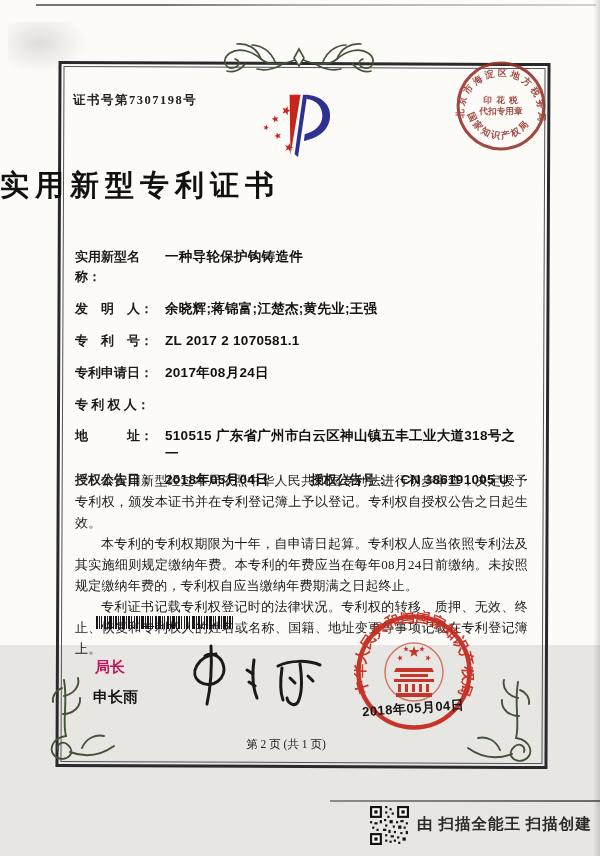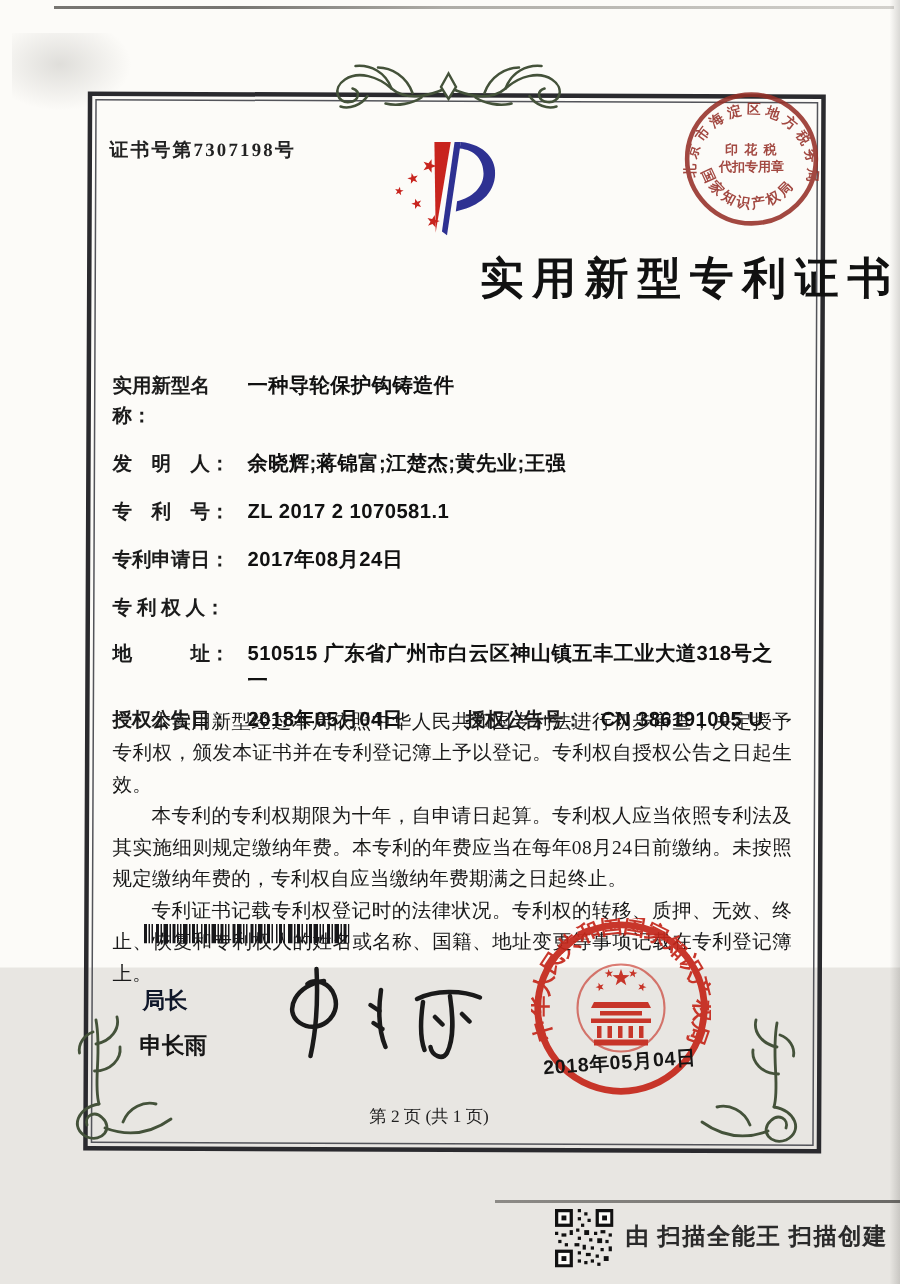--- a/index.html
+++ b/index.html
@@ -17,39 +17,39 @@
         background:linear-gradient(90deg,#6e6c68,#403f3c);opacity:.75;}
   
   .frame{position:absolute;left:57px;top:62px;width:486px;height:700px;
         border:3px solid #2a2a2e;transform:rotate(.25deg);}
   .frame-inner{position:absolute;inset:2px;border:1px solid #53545a;}
   
   .cert-no{position:absolute;left:73px;top:92px;font-size:12.5px;font-weight:600;
         letter-spacing:1.5px;color:#222;}
   .logo{position:absolute;left:256px;top:88px;width:84px;height:84px;}
   .stamp-small{position:absolute;left:454px;top:59px;width:94px;height:94px;opacity:.88;}
-  .title{position:absolute;left:0;top:166px;width:600px;text-align:right;
+  .title{position:absolute;left:0;top:166px;width:600px;text-align:left;
         font-size:29px;font-weight:700;letter-spacing:6px;color:#111;}
   
   .fields{position:absolute;left:75px;top:247px;width:452px;}
   .row{display:flex;margin-bottom:12px;line-height:20px;}
   .row .lbl{flex:0 0 90px;font-size:13px;font-weight:600;color:#1b1b1b;}
   .row .val{font-size:13.5px;font-weight:700;letter-spacing:.3px;color:#111;
         font-family:"Liberation Sans","DejaVu Sans",sans-serif;max-width:352px;}
   .row.addr{line-height:18px;margin-bottom:7px;}
   .row.grant .pair{display:flex;}
   .row.grant .pair.right{margin-left:auto;margin-right:18px;}
   
   .body-text{position:absolute;left:75px;top:470px;width:453px;font-size:13px;
         line-height:21px;text-align:justify;color:#191919;}
   .body-text p{margin:0;text-indent:2em;letter-spacing:.2px;}
   
   .barcode{position:absolute;left:96px;top:616px;width:137px;height:13px;}
   .director-title{position:absolute;left:95px;top:658px;font-size:15px;font-weight:700;
-        font-family:"Liberation Sans","DejaVu Sans",sans-serif;color:#0f172a;}
+        font-family:"Liberation Sans","DejaVu Sans",sans-serif;color:#be185d;}
   .director-name{position:absolute;left:93px;top:688px;font-size:15px;font-weight:700;
         font-family:"Liberation Sans","DejaVu Sans",sans-serif;color:#161616;}
   .signature{position:absolute;left:178px;top:640px;width:162px;height:68px;}
   .seal-big{position:absolute;left:354px;top:612px;width:120px;height:120px;opacity:.93;}
   .seal-date{position:absolute;left:362px;top:699px;width:120px;font-size:13px;font-weight:700;
         font-family:"Liberation Sans","DejaVu Sans",sans-serif;color:#151515;
         transform:rotate(-4deg);letter-spacing:.5px;}
   .page-info{position:absolute;left:186px;top:737px;width:200px;text-align:center;
         font-size:11.5px;color:#222;}
   

